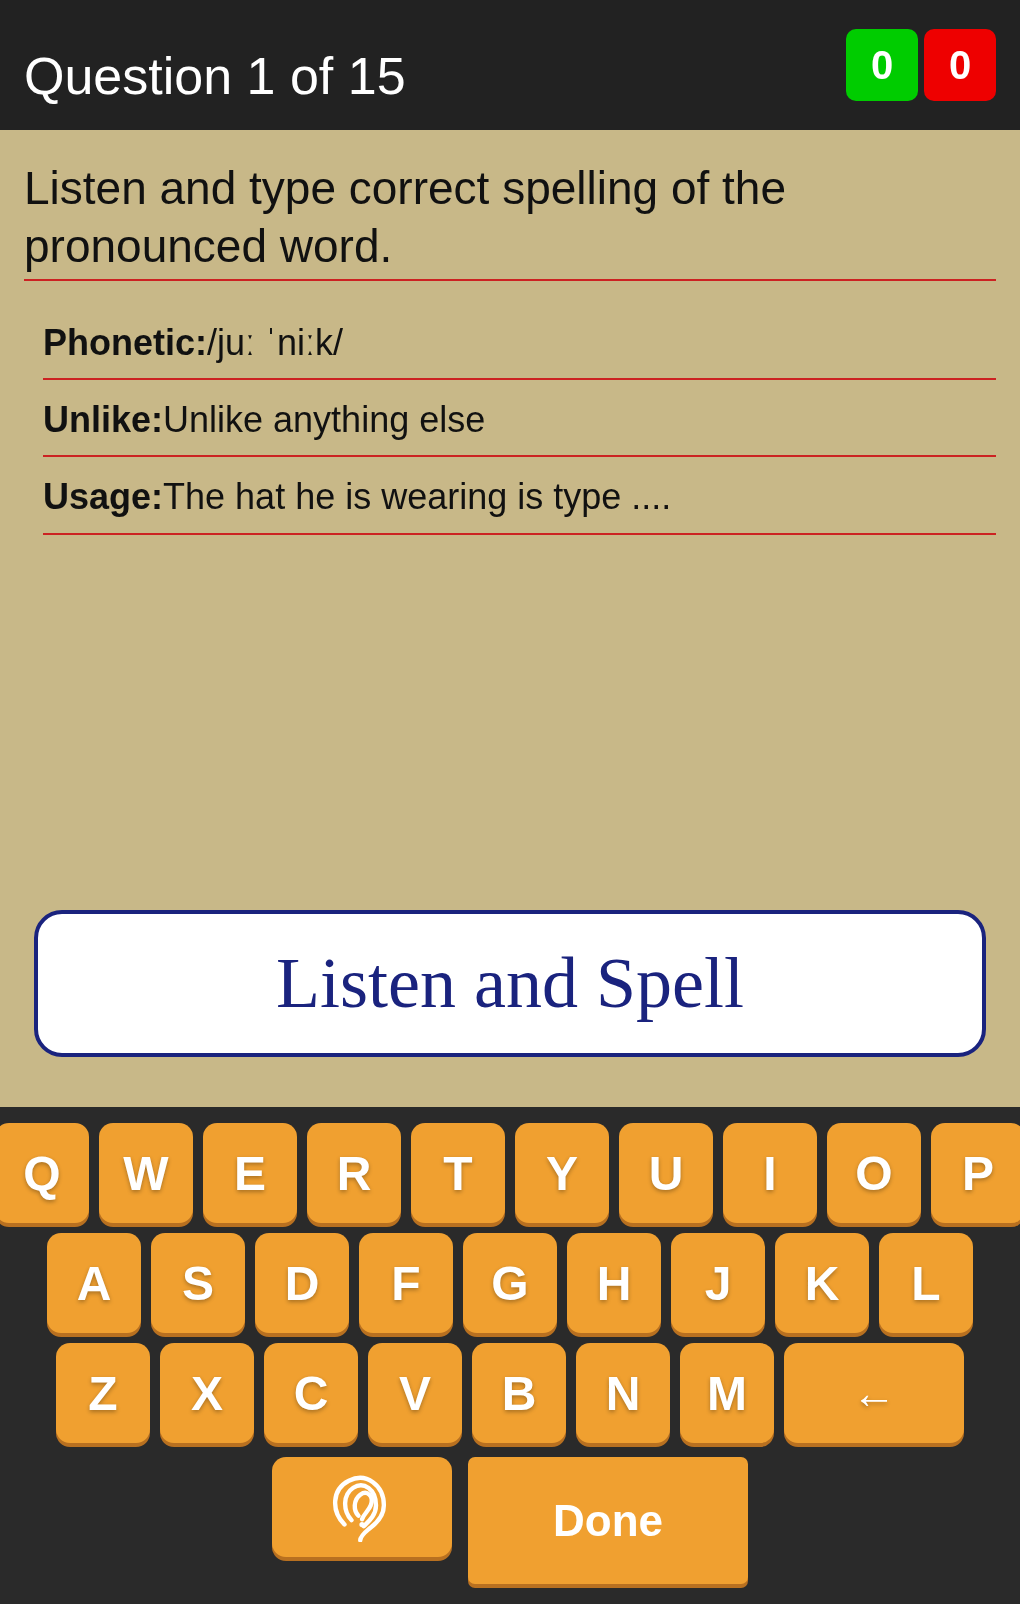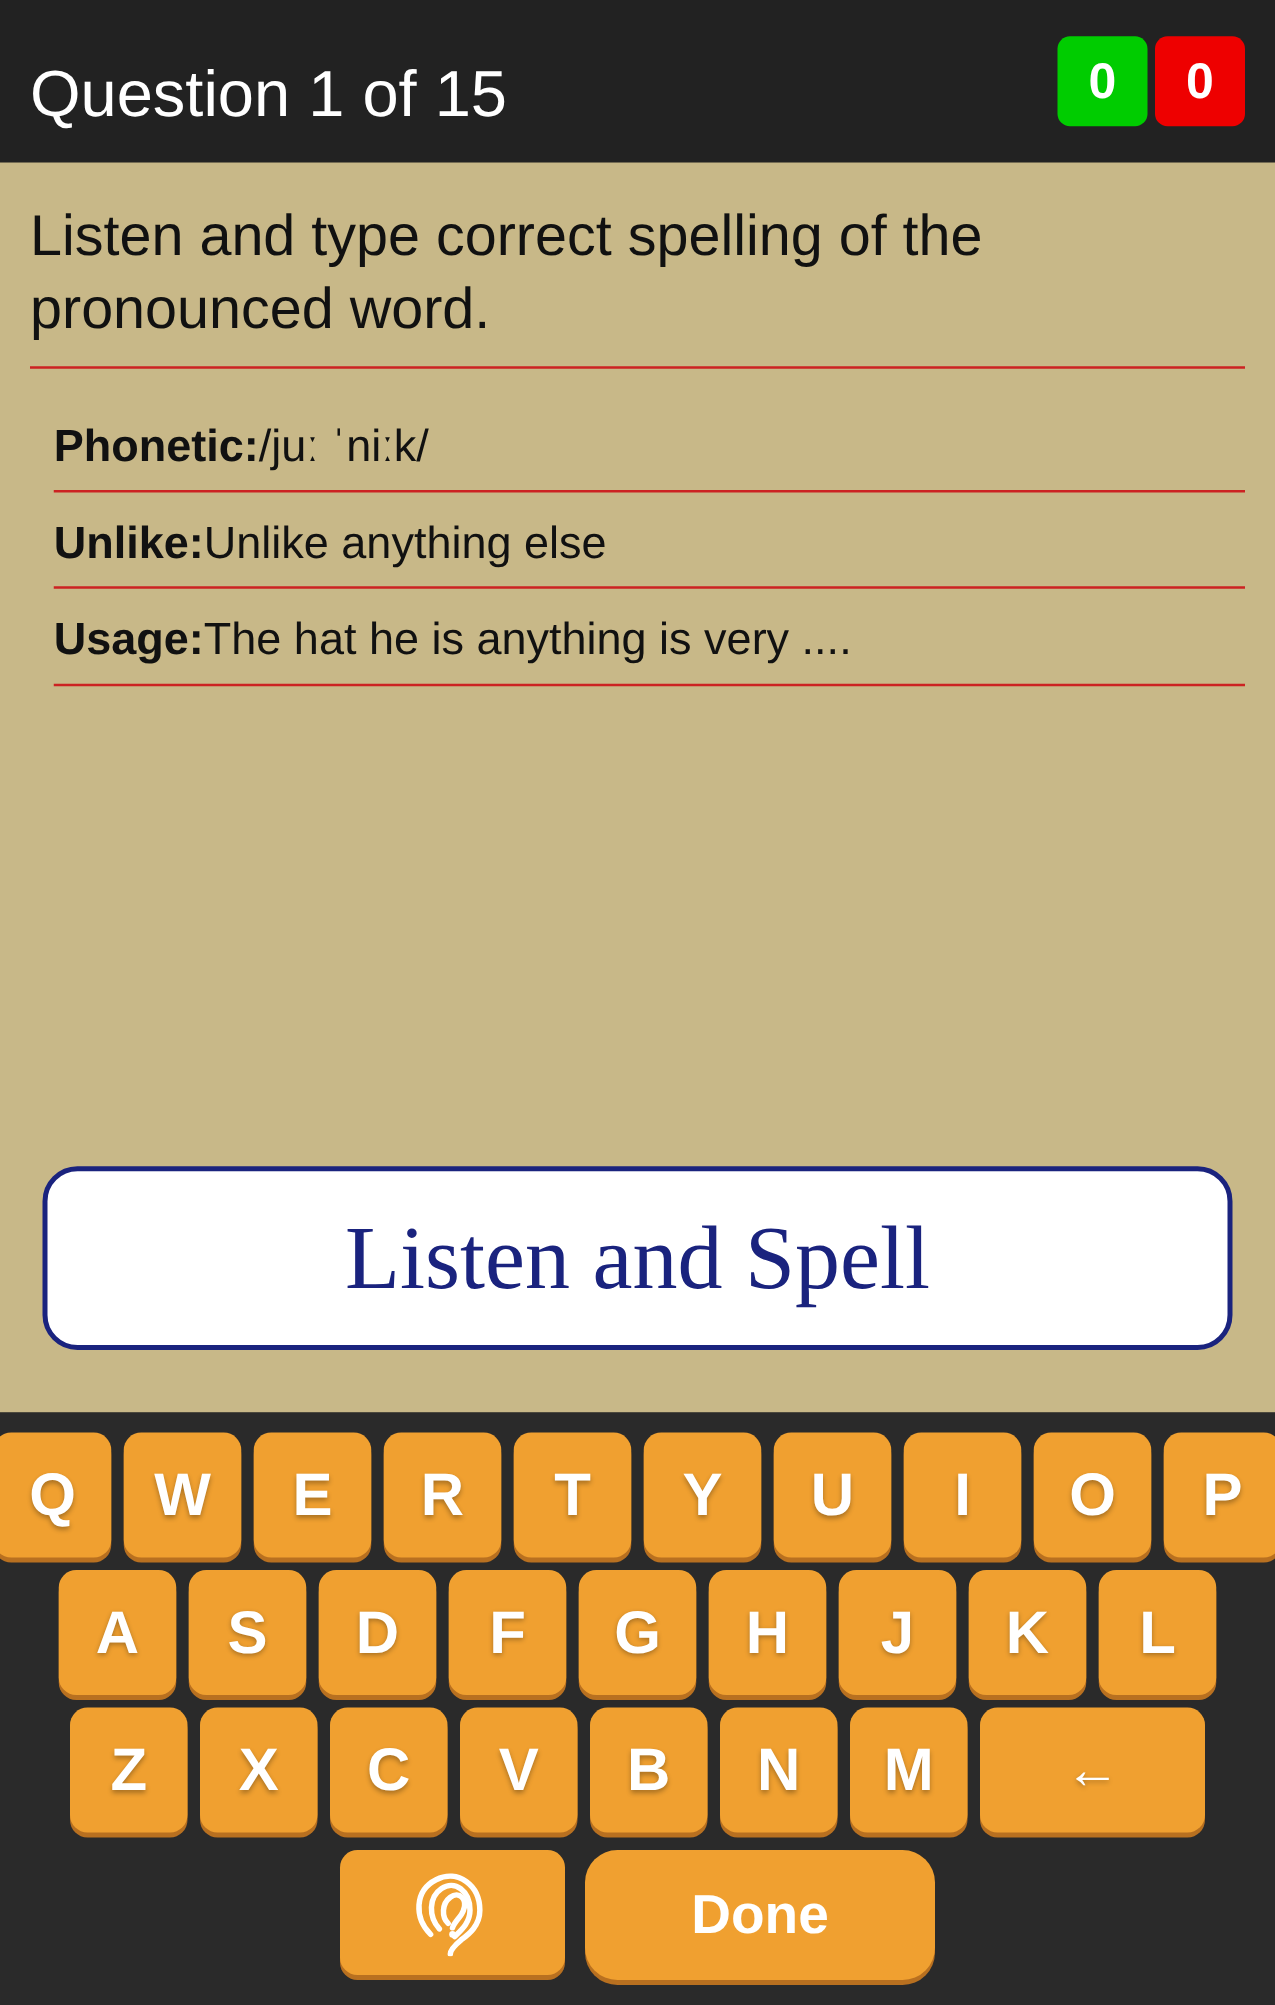--- a/index.html
+++ b/index.html
@@ -68,21 +68,21 @@
       display: flex;
       flex-direction: column;
       gap: 0;
     }
 
     .instruction {
       font-size: 46px;
       color: #111;
       line-height: 1.25;
       margin-bottom: 22px;
-      padding-bottom: 18px;
+      padding-bottom: 4px;
       border-bottom: 2px solid #cc2222;
     }
 
     .info-row {
       padding: 18px 0 14px 0;
       border-bottom: 2px solid #cc2222;
       font-size: 36px;
       color: #111;
       line-height: 1.2;
       margin-left: 19px;
@@ -169,23 +169,23 @@
       height: 100px;
       display: flex;
       align-items: center;
       justify-content: center;
       cursor: pointer;
       box-shadow: 0 4px 0 #b87020;
     }
 
     .key-done {
       background: #f0a030;
-      border-radius: 26px;
+      border-radius: 7px;
       width: 280px;
-      height: 104px;
+      height: 127px;
       display: flex;
       align-items: center;
       justify-content: center;
       font-size: 44px;
       font-weight: bold;
       color: #fff;
       cursor: pointer;
       box-shadow: 0 4px 0 #b87020;
     }
 
@@ -218,21 +218,21 @@
 
   <div class="info-row">
     <span class="info-label">Phonetic:</span><span class="info-value">/juː ˈniːk/</span>
   </div>
 
   <div class="info-row">
     <span class="info-label">Unlike:</span><span class="info-value">Unlike anything else</span>
   </div>
 
   <div class="info-row">
-    <span class="info-label">Usage:</span><span class="info-value">The hat he is anything is very ....</span>
+    <span class="info-label">Usage:</span><span class="info-value">The hat he is wearing is type ....</span>
   </div>
 
   <div class="spacer"></div>
 
   <div class="listen-spell-btn">
     <span class="listen-spell-text">Listen and Spell</span>
   </div>
 </div>
 
 <div class="keyboard">

